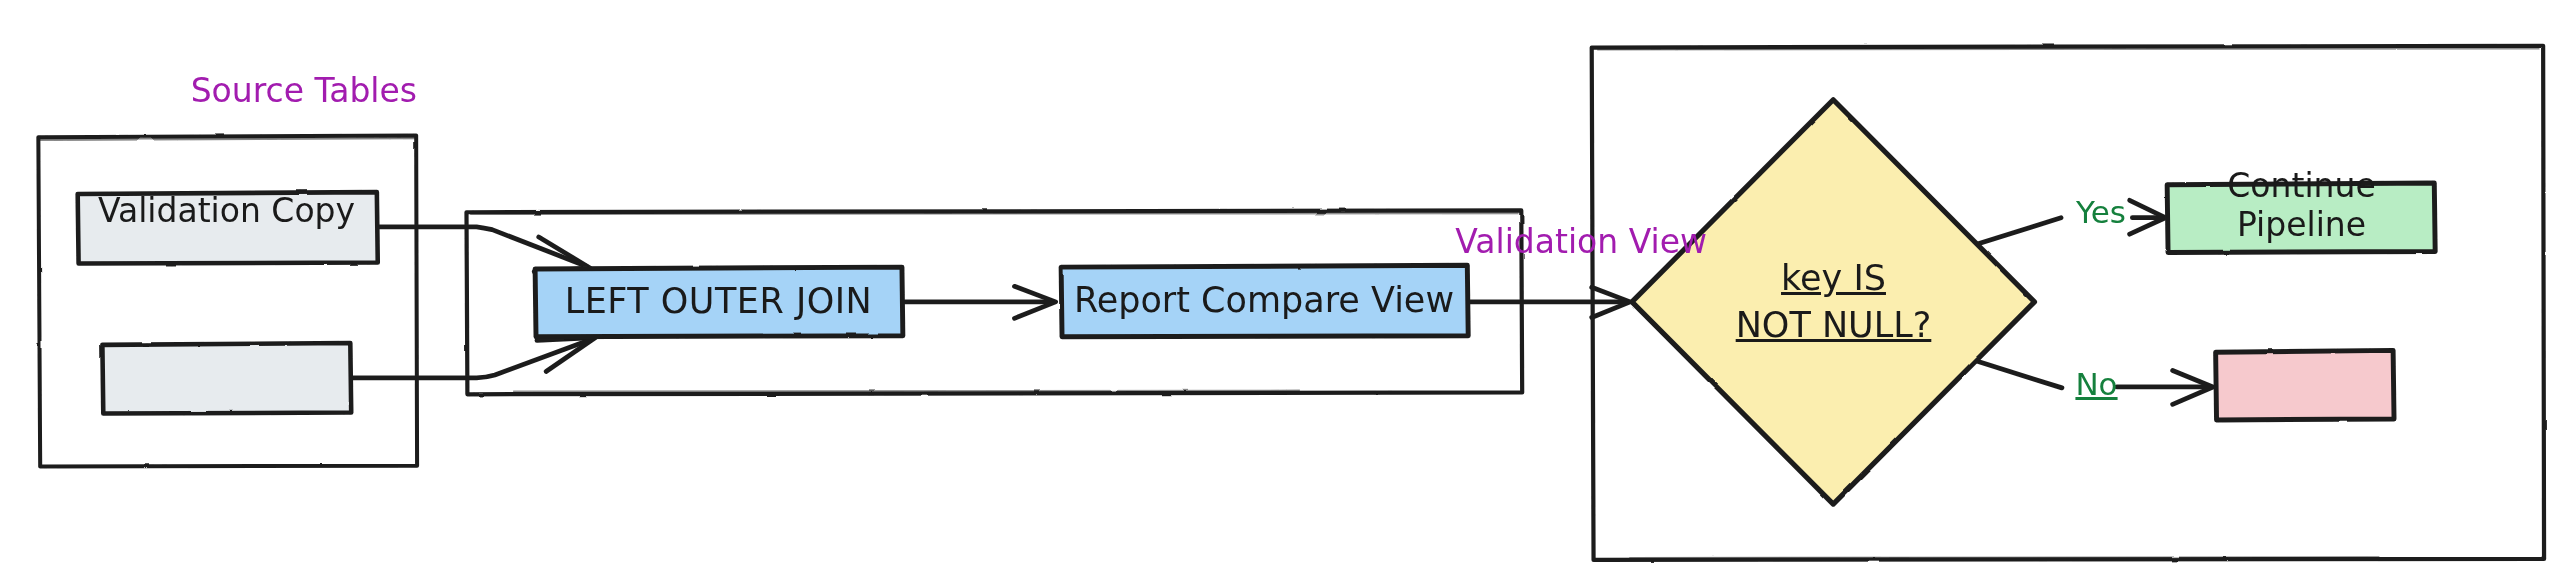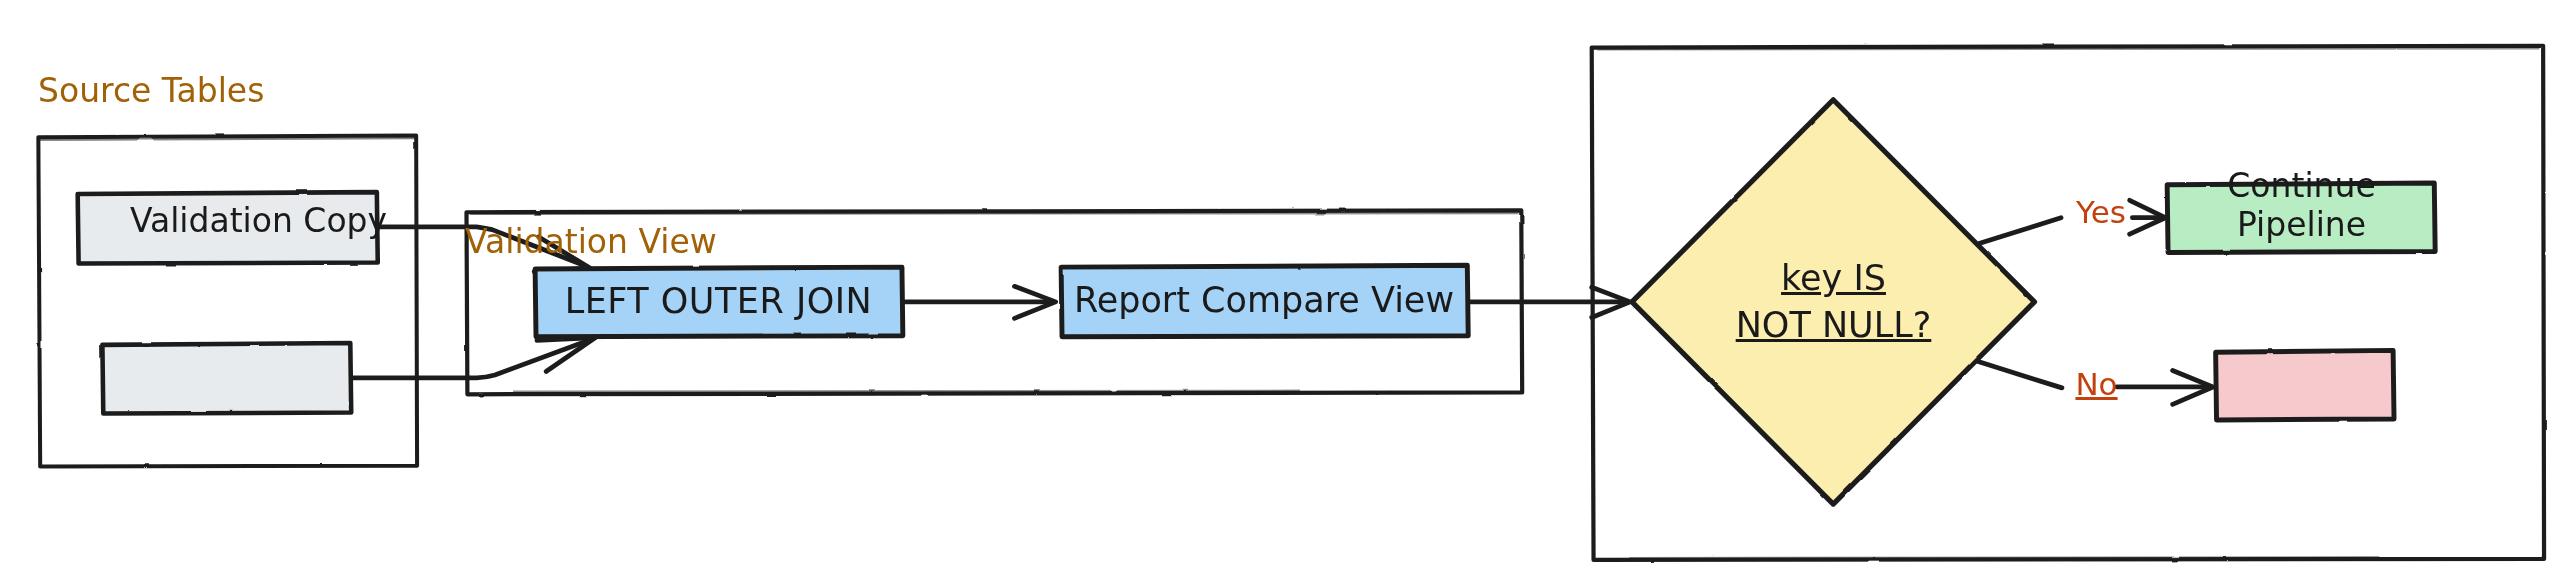--- a/index.html
+++ b/index.html
@@ -33,28 +33,28 @@
     justify-content: center;
     text-align: center;
     color: #1a1a1a;
     font-family: "DejaVu Sans", sans-serif;
     line-height: 1.18;
     pointer-events: none;
     white-space: pre-line;
   }
   .grp-title {
     position: absolute;
-    text-align: left;
-    color: #a16207;
+    text-align: right;
+    color: #a21caf;
     font-family: "DejaVu Sans", sans-serif;
     pointer-events: none;
   }
   .edge-label {
     position: absolute;
-    color: #c2410c;
+    color: #15803d;
     font-family: "DejaVu Sans", sans-serif;
     text-align: center;
     pointer-events: none;
   }
   .sz-38 { font-size: 35px; }
   .sz-36 { font-size: 33px; }
   .sz-34 { font-size: 31px; }
 </style>
 </head>
 <body>
@@ -149,21 +149,21 @@
     <g filter="url(#rough)">
       <path d="M2421,385 L2615,383 L2616,458 L2422,459 Z" fill="#f6c9cd" stroke="#1e1e1e" stroke-width="5.4" stroke-linejoin="round"></path>
     </g>
   </svg>
 
   <div class="grp-title sz-36" style="left:38px; top:71px; width:379px;">Source Tables</div>
 
   <div class="grp-title sz-36" style="left:465px; top:222px; width:1242px;">Validation View</div>
 
 
-  <div class="node-label sz-36" style="left:76px; top:186px; width:301px; height:71px;margin-left:32px;">Validation Copy</div>
+  <div class="node-label sz-36" style="left:76px; top:176px; width:301px; height:71px;">Validation Copy</div>
 
 
   <div class="node-label sz-38" style="left:534px; top:267px; width:369px; height:70px; letter-spacing:0.5px;">LEFT OUTER JOIN</div>
 
   <div class="node-label sz-38" style="left:1060px; top:265px; width:408px; height:71px;">Report Compare View</div>
 
   <div class="node-label sz-38" style="left:1696px; top:247px; width:275px; height:110px; line-height:1.35;text-decoration:underline;">key IS
 NOT NULL?</div>
 
   <div class="node-label sz-36" style="left:2167px; top:171px; width:269px; height:70px;">Continue Pipeline</div>

